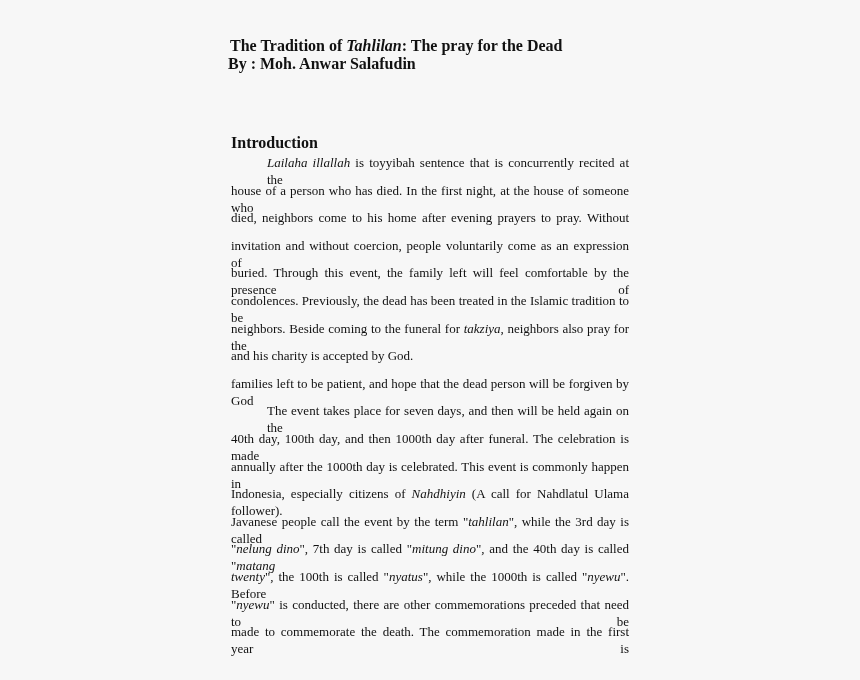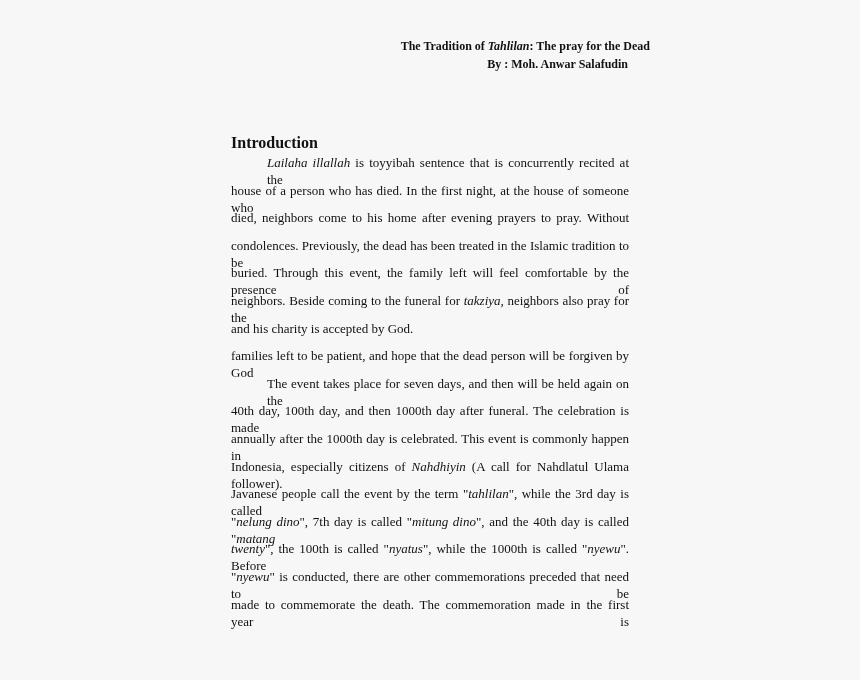--- a/index.html
+++ b/index.html
@@ -19,23 +19,23 @@
     position: absolute;
     left: 0; top: 0;
     width: 860px; height: 680px;
     background: #f7f7f7;
   }
   .title {
     position: absolute;
     left: 230px;
     width: 420px;
     top: 38px;
-    text-align: right;
+    text-align: left;
     font-weight: bold;
-    font-size: 12px;
+    font-size: 16px;
     line-height: 16px;
     white-space: nowrap;
   }
   .title-line2 { top: 56px; left: 228px; width: 400px; }
   .heading {
     position: absolute;
     left: 231px;
     top: 135px;
     font-weight: bold;
     font-size: 16px;
@@ -70,22 +70,23 @@
   </div>
   <div class="title title-line2">By : Moh. Anwar Salafudin</div>
 
   <div class="heading">Introduction</div>
 
   <div class="body-text" id="body-text">
       <div>
         <div class="line indent"><span><i>Lailaha illallah</i><span> is toyyibah sentence that is concurrently recited at the</span></span></div>
         <div class="line"><span><span>house of a person who has died. In the first night, at the house of someone who</span></span></div>
         <div class="line"><span><span>died, neighbors come to his home after evening prayers to pray. Without</span></span></div>
+        <div class="line"><span><span>invitation and without coercion, people voluntarily come as an expression of</span></span></div>
+        <div class="line"><span><span>buried. Through this event, the family left will feel comfortable by the presence of</span></span></div>
         <div class="line"><span><span>condolences. Previously, the dead has been treated in the Islamic tradition to be</span></span></div>
-        <div class="line"><span><span>buried. Through this event, the family left will feel comfortable by the presence of</span></span></div>
         <div class="line"><span><span>neighbors. Beside coming to the funeral for </span><i>takziya</i><span>, neighbors also pray for the</span></span></div>
         <div class="line last"><span><span>and his charity is accepted by God.</span></span></div>
         <div class="line"><span><span>families left to be patient, and hope that the dead person will be forgiven by God</span></span></div>
       </div>
       <div>
         <div class="line indent"><span><span>The event takes place for seven days, and then will be held again on the</span></span></div>
         <div class="line"><span><span>40th day, 100th day, and then 1000th day after funeral. The celebration is made</span></span></div>
         <div class="line"><span><span>annually after the 1000th day is celebrated. This event is commonly happen in</span></span></div>
         <div class="line"><span><span>Indonesia, especially citizens of </span><i>Nahdhiyin</i><span> (A call for Nahdlatul Ulama follower).</span></span></div>
         <div class="line"><span><span>Javanese people call the event by the term "</span><i>tahlilan</i><span>", while the 3rd day is called</span></span></div>

